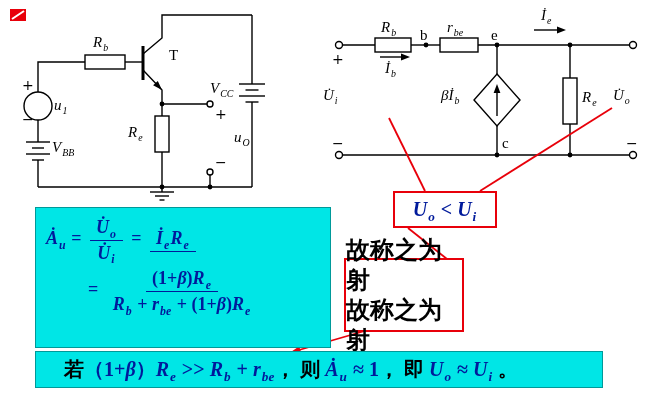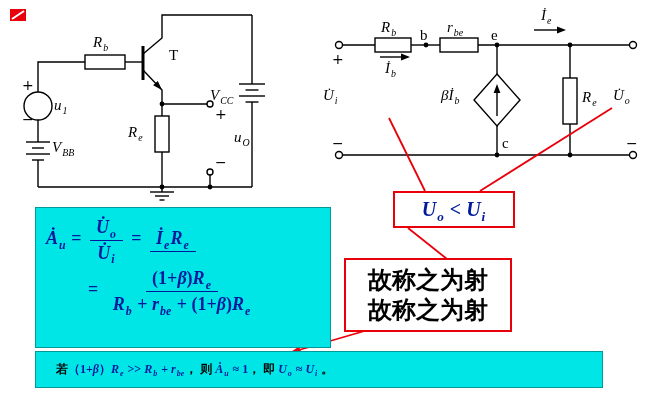--- a/index.html
+++ b/index.html
@@ -29,36 +29,36 @@
   .formula-box{
     position:absolute;left:35px;top:207px;width:296px;height:141px;box-sizing:border-box;
     background:var(--cyan,#00e6e6);border:1px solid var(--cyanBorder,#009999);
     color:var(--math,#001a9b);font-size:18px;font-weight:bold;
   }
   .fline{white-space:nowrap;line-height:1.15;}
   .fline1{margin:9px 0 4px 10px;}
   .fline2{margin:5px 0 0 52px;}
 
   .callout-box{
-    position:absolute;left:393px;top:191px;width:122px;height:37px;box-sizing:border-box;
+    position:absolute;left:393px;top:191px;width:104px;height:37px;box-sizing:border-box;
     border:2px solid var(--red,#e8000a);background:#fff;color:var(--math,#001a9b);
     font-size:20px;font-weight:bold;text-align:center;line-height:32px;white-space:nowrap;
   }
   .follower-box{
-    position:absolute;left:344px;top:258px;width:168px;height:74px;box-sizing:border-box;
+    position:absolute;left:344px;top:258px;width:120px;height:74px;box-sizing:border-box;
     border:2px solid var(--red,#e8000a);background:#fff;color:#000;
     display:flex;flex-direction:column;align-items:center;justify-content:center;
     font-size:24px;font-weight:bold;line-height:1.25;
     font-family:"Liberation Sans","DejaVu Sans",sans-serif;
   }
   .bottom-bar{
     position:absolute;left:35px;top:351px;width:568px;height:37px;box-sizing:border-box;
     background:var(--cyan,#00e6e6);border:1px solid var(--cyanBorder,#009999);
-    color:var(--math,#001a9b);font-size:12px;font-weight:bold;
-    line-height:34px;padding-left:20px;white-space:nowrap;
+    color:var(--math,#001a9b);font-size:20px;font-weight:bold;
+    line-height:34px;padding-left:28px;white-space:nowrap;
   }
 </style>
 </head>
 <body>
 
 <div class="canvas">
 
   <svg width="660" height="419" viewBox="0 0 660 419">
 
     <g>
@@ -147,21 +147,21 @@
       <polygon points="288,354 299.2,346.2 301.7,354.3" class="redfill"></polygon>
     </g>
   </svg>
 
   <div class="clabel sym" style="left:22px;top:78px">+</div>
   <div class="clabel sym" style="left:22px;top:112px">−</div>
   <div class="clabel" style="left:54px;top:98px"><span class="mit">u</span><span class="msub">1</span></div>
   <div class="clabel" style="left:52px;top:140px"><span class="mit">V</span><span class="msub">BB</span></div>
   <div class="clabel" style="left:93px;top:35px"><span class="mit">R</span><span class="msub">b</span></div>
   <div class="clabel" style="left:169px;top:48px"><span class="mrm">T</span></div>
-  <div class="clabel" style="left:210px;top:88px"><span class="mit">V</span><span class="msub">CC</span></div>
+  <div class="clabel" style="left:210px;top:81px"><span class="mit">V</span><span class="msub">CC</span></div>
   <div class="clabel" style="left:128px;top:125px"><span class="mit">R</span><span class="msub">e</span></div>
   <div class="clabel sym" style="left:215px;top:107px">+</div>
   <div class="clabel" style="left:234px;top:130px"><span class="mit">u</span><span class="msub">O</span></div>
   <div class="clabel sym" style="left:215px;top:155px">−</div>
 
   <div class="clabel" style="left:381px;top:20px"><span class="mit">R</span><span class="msub">b</span></div>
   <div class="clabel" style="left:420px;top:28px"><span class="mrm">b</span></div>
   <div class="clabel" style="left:447px;top:20px"><span class="mit">r</span><span class="msub">be</span></div>
   <div class="clabel" style="left:491px;top:28px"><span class="mrm">e</span></div>
   <div class="clabel" style="left:541px;top:8px"><span class="mit">İ</span><span class="msub">e</span></div>

